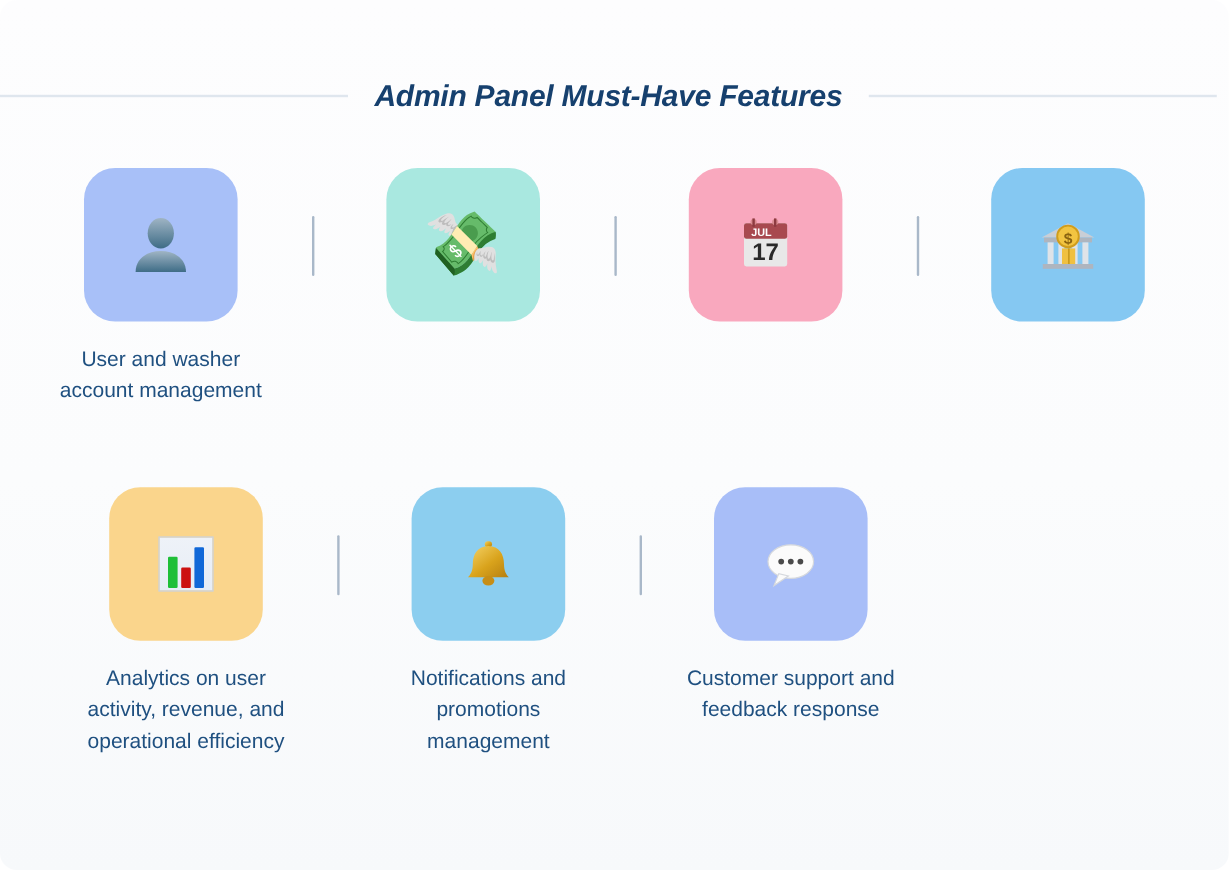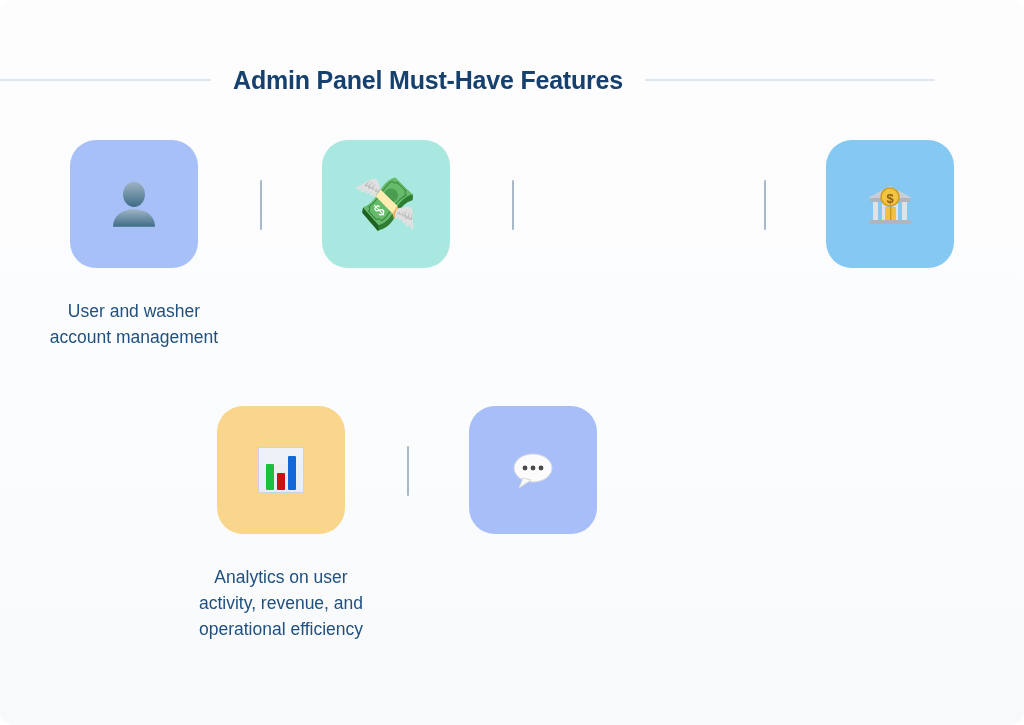--- a/index.html
+++ b/index.html
@@ -25,22 +25,23 @@
 
   
   .title-row {
     position: absolute;
     top: 60px;
     left: 0;
     width: 935px;
     height: 40px;
     display: flex;
     align-items: center;
-    justify-content: flex-end;
+    justify-content: flex-start;
     gap: 0;
+    font-style: italic;
   }
   .title-rule {
     height: 2px;
     background: #dfe6ee;
     flex: 0 0 auto;
   }
   .title-rule.left { width: 290px; margin-right: 22px; }
   .title-rule.right { width: 290px; margin-left: 22px; }
   .title-text {
     font-family: "Liberation Sans", sans-serif;
@@ -81,21 +82,21 @@
     box-sizing: border-box;
   }
 
   .tile .glyph {
     font-size: 52px;
     line-height: 1;
     user-select: none;
   }
 
   .caption {
-    margin-top: 30px;
+    margin-top: 18px;
     width: 232px;
     text-align: center;
     color: #1f5080;
     font-size: 17.5px;
     line-height: 26px;
     font-family: "Liberation Sans", sans-serif;
     font-weight: normal;
   }
 
   
@@ -162,20 +163,32 @@
     </div>
 
     <div class="cell">
       <div class="tile" style="background:#a9e8e0">
         <span class="glyph">💸</span>
       </div>
       <div class="vdiv"></div>
     </div>
 
     <div class="cell">
+      <div class="tile" style="background:#f9a8be">
+        <svg width="52" height="52" viewBox="0 0 52 52">
+          <rect x="8" y="8" width="36" height="36" rx="2" fill="#e8e8e8"></rect>
+          <rect x="8" y="8" width="36" height="13" rx="2" fill="#a8494f"></rect>
+          <circle cx="16" cy="7" r="2.6" fill="#d98b90"></circle>
+          <circle cx="34" cy="7" r="2.6" fill="#d98b90"></circle>
+          <rect x="15" y="4" width="2" height="7" fill="#8d3a40"></rect>
+          <rect x="33" y="4" width="2" height="7" fill="#8d3a40"></rect>
+          <text x="14" y="19" font-family="'Liberation Sans',sans-serif" font-size="9" font-weight="bold" fill="#ffffff">JUL</text>
+          <text x="26" y="39" font-family="'Liberation Sans',sans-serif" font-size="20" font-weight="bold" fill="#2a2a2a" text-anchor="middle">17</text>
+        </svg>
+      </div>
       <div class="vdiv"></div>
     </div>
 
     <div class="cell">
       <div class="tile" style="background:#85c8f2">
         <svg width="52" height="52" viewBox="0 0 52 52">
           <polygon points="26,8 48,20 4,20" fill="#c9ced6"></polygon>
           <rect x="6" y="20" width="40" height="4" fill="#aeb5bf"></rect>
           <rect x="9" y="24" width="5" height="18" fill="#dfe3e8"></rect>
           <rect x="18" y="24" width="5" height="18" fill="#dfe3e8"></rect>
@@ -198,29 +211,48 @@
         <div class="barchart">
           <i class="g"></i>
             <i class="r"></i>
             <i class="b"></i>
         </div>
       </div>
       <div class="caption">Analytics on user<br>activity, revenue, and<br>operational efficiency</div>
       <div class="vdiv"></div>
     </div>
 
+    <div class="cell">
+      <div class="tile" style="background:#8cceef">
+        <svg width="52" height="52" viewBox="0 0 52 52">
+          <defs>
+            <linearGradient id="bg1" x1="0" y1="0" x2="1" y2="1">
+              <stop offset="0%" stop-color="#f5d469"></stop>
+              <stop offset="55%" stop-color="#d9a31c"></stop>
+              <stop offset="100%" stop-color="#b57f10"></stop>
+            </linearGradient>
+          </defs>
+          <rect x="23" y="7" width="6" height="5" rx="2.5" fill="url(#bg1)"></rect>
+          <path d="M26 11c-9 0-13 7-13 15 0 6-2 9-4 11h34c-2-2-4-5-4-11 0-8-4-15-13-15z" fill="url(#bg1)"></path>
+          <ellipse cx="26" cy="40" rx="5" ry="4" fill="#c78e16"></ellipse>
+        </svg>
+      </div>
+      <div class="caption">Notifications and<br>promotions<br>management</div>
+      <div class="vdiv"></div>
+    </div>
 
     <div class="cell">
       <div class="tile" style="background:#a8bef8">
         <svg width="52" height="52" viewBox="0 0 52 52">
           <ellipse cx="26" cy="24" rx="19" ry="14" fill="#fbfbfb" stroke="#d5d8dd" stroke-width="1"></ellipse>
           <path d="M16 34 L12 44 L24 36 Z" fill="#fbfbfb" stroke="#d5d8dd" stroke-width="1"></path>
           <circle cx="18" cy="24" r="2.4" fill="#4a4a4a"></circle>
           <circle cx="26" cy="24" r="2.4" fill="#4a4a4a"></circle>
           <circle cx="34" cy="24" r="2.4" fill="#4a4a4a"></circle>
         </svg>
       </div>
+      <div class="caption">Customer support and<br>feedback response</div>
     </div>
 
     <div class="cell" style="width:126px"></div>
   </div>
 
 </div>
 
 </body></html>

